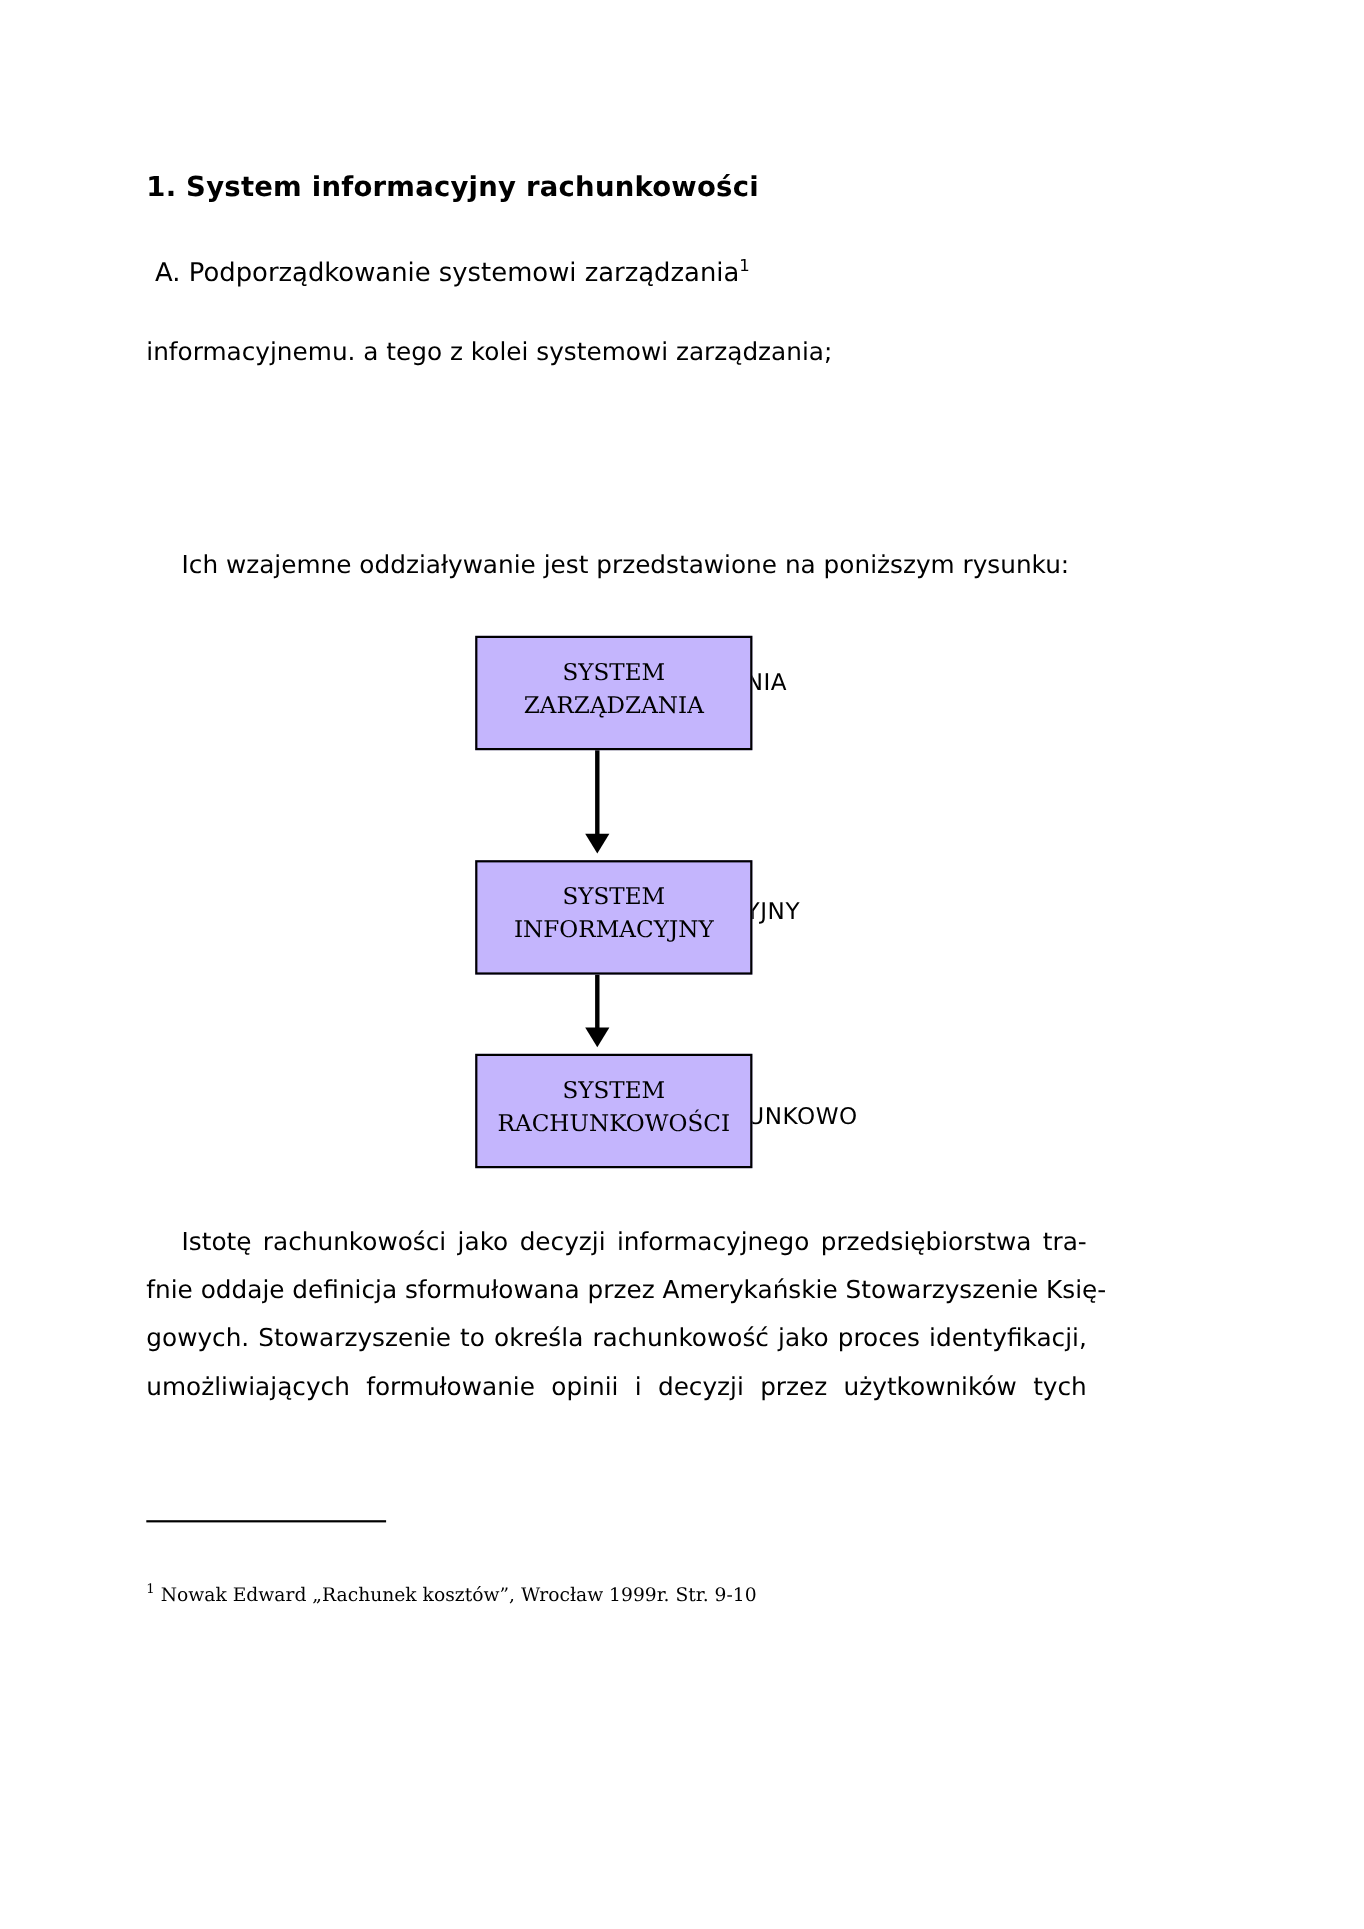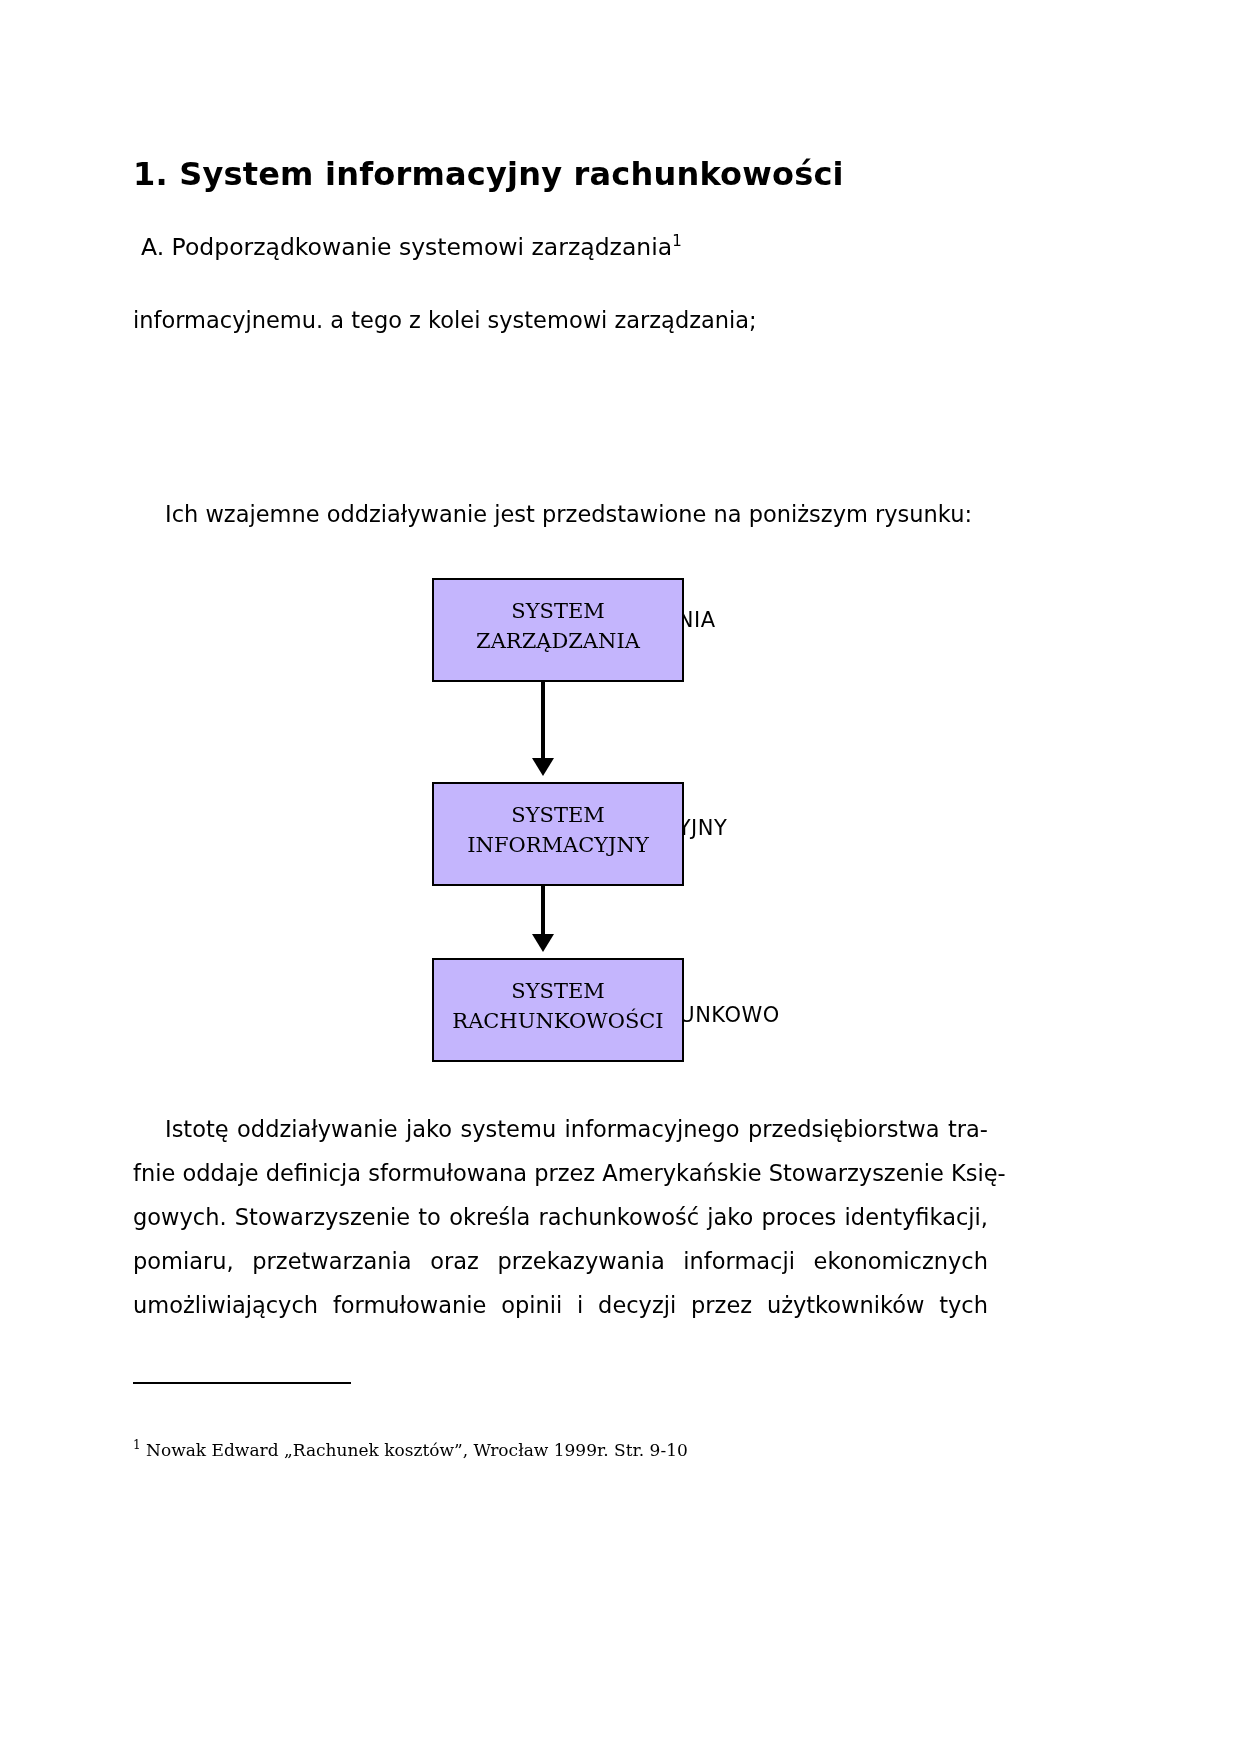--- a/index.html
+++ b/index.html
@@ -29,21 +29,21 @@
     position: absolute;
     left: 133px;
     top: 0;
     width: 855px;
   }
 
   
   .doc-title {
     font-family: "DejaVu Sans", sans-serif;
     font-weight: bold;
-    font-size: 32px;
+    font-size: 25px;
     letter-spacing: 0.2px;
     margin: 0;
     padding: 0;
     position: absolute;
     top: 155px;
     left: 0;
     white-space: nowrap;
   }
 
   .sub-heading {
@@ -244,24 +244,23 @@
       <div class="dbox dbox-3">
         <div class="inner">
           <div>SYSTEM</div>
           <div>RACHUNKOWOŚCI</div>
         </div>
       </div>
 
     </div>
 
     <div class="para para-3">
-      <span class="just-line l1">Istotę oddziaływanie jako systemu informacyjnego przedsiębiorstwa tra-</span>
+      <span class="just-line l1">Istotę rachunkowości jako decyzji informacyjnego przedsiębiorstwa tra-</span>
       <span class="just-line">fnie oddaje definicja sformułowana przez Amerykańskie Stowarzyszenie Księ-</span>
       <span class="just-line">gowych. Stowarzyszenie to określa rachunkowość jako proces identyfikacji,</span>
-      <span class="just-line">pomiaru, przetwarzania oraz przekazywania informacji ekonomicznych</span>
       <span class="just-line">umożliwiających formułowanie opinii i decyzji przez użytkowników tych</span>
     </div>
 
   </div>
 
   <div class="fn-rule"></div>
 
   <div class="footnote">
     <span class="fn-mark">1</span><span> Nowak Edward „Rachunek kosztów”, Wrocław 1999r. Str. 9-10</span>
   </div>

